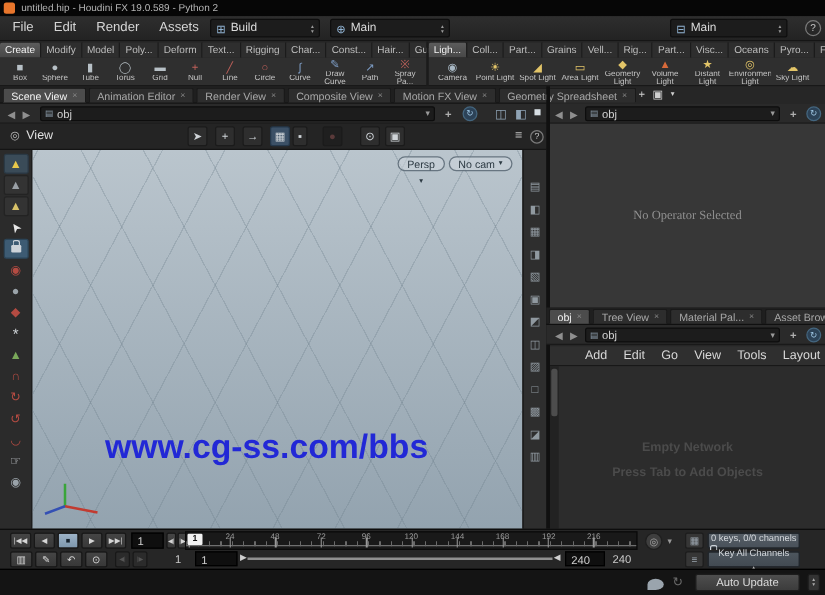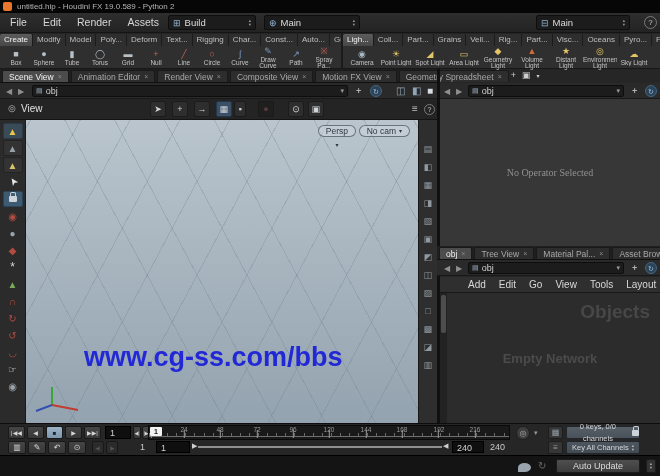--- a/index.html
+++ b/index.html
@@ -85,36 +85,36 @@
 
   
   .paramsbody{position:absolute;left:440px;top:99px;width:220px;height:147px;background:#373737;display:flex;align-items:center;justify-content:center;}
   .paramsbody span{color:#909090;font-size:10px;font-family:Liberation Serif, serif;}
   .netmenu{position:absolute;left:440px;top:277px;width:220px;height:16px;background:#2f2f2f;border-bottom:1px solid #181818;display:flex;align-items:center;gap:13px;padding-left:28px;}
   .netmenu .nm{font-size:10px;color:#d8d8d8;}
   .netbody{position:absolute;left:440px;top:293px;width:220px;height:130px;background:#2c2c2c;}
   .netscroll{position:absolute;left:0;top:0;width:7px;height:130px;background:#222;}
   .netthumb{position:absolute;left:1px;top:2px;width:5px;height:38px;background:#4d4d4d;border-radius:2px;}
   .objects-wm{position:absolute;right:10px;top:8px;font-size:19px;font-weight:bold;color:#474747;}
-  .emptymsg{position:absolute;left:0;top:56px;width:100%;text-align:center;color:#4b4b4b;font-size:13px;font-weight:bold;line-height:20px;}
+  .emptymsg{position:absolute;left:0;top:56px;width:100%;text-align:center;color:#4b4b4b;font-size:10px;font-weight:bold;line-height:20px;}
 
   
   .playbar{position:absolute;left:0;top:423px;width:660px;height:32px;background:#262626;border-top:1px solid #0d0d0d;}
   .tbtn{position:absolute;height:13px;background:linear-gradient(#454545,#383838);border:1px solid #181818;border-radius:2px;color:#d6d6d6;font-size:6px;text-align:center;line-height:12px;}
   .tbtn.stop{background:linear-gradient(#9db3c8,#7e97ad);color:#16222e;}
   .tbtn.dis{background:#2b2b2b;color:#555;}
   .pfield{position:absolute;height:13px;background:#0f0f0f;border:1px solid #000;color:#cfcfcf;font-size:9px;line-height:12px;padding-left:4px;}
   .ruler{position:absolute;left:148px;top:1px;width:362px;height:15px;background:#191919;border:1px solid #0a0a0a;}
   .ruler .base{position:absolute;left:0;top:10px;width:100%;height:1px;background:#6f6f6f;}
   .ruler .minor{position:absolute;left:0;top:7px;width:100%;height:4px;background:repeating-linear-gradient(90deg,#6a6a6a 0 1px,transparent 1px 9.09px);}
   .ruler .major{position:absolute;left:0;top:4px;width:100%;height:8px;background:repeating-linear-gradient(90deg,#9a9a9a 0 1px,transparent 1px 36.35px);background-position-x:34.8px;}
   .tick{position:absolute;top:0;width:16px;text-align:center;font-size:6.5px;color:#9a9a9a;}
   .flag{position:absolute;left:1px;top:1px;width:12px;height:9px;background:#f2f2f2;border-radius:1px;color:#111;font-size:7px;font-weight:bold;text-align:center;line-height:9px;}
   .keycirc{position:absolute;left:516px;top:2px;width:14px;height:14px;border-radius:50%;background:#3e3e3e;border:1px solid #1f1f1f;color:#a8a8a8;font-size:8px;text-align:center;line-height:13px;}
-  .sidebtn{position:absolute;left:566px;width:74px;height:13px;border-radius:2px;color:#d3d7db;font-size:7.5px;text-align:center;line-height:12px;border:1px solid #20262c;display:flex;align-items:center;justify-content:center;gap:3px;}
+  .sidebtn{position:absolute;left:566px;width:74px;height:13px;border-radius:2px;color:#d3d7db;font-size:7.5px;text-align:center;line-height:12px;border:1px solid #20262c;display:flex;justify-content:center;gap:3px;flex-direction:column;}
   .keysbtn{top:2px;background:linear-gradient(#565e66,#49515a);}
   .keyallbtn{top:17px;background:linear-gradient(#4d565e,#424a52);}
   .miniic{position:absolute;left:548px;width:15px;height:13px;background:#363636;border:1px solid #1d1d1d;border-radius:2px;color:#9aa4ad;font-size:8px;text-align:center;line-height:12px;}
   .rangeline{position:absolute;left:198px;top:22px;width:244px;height:2px;background:#8f8f8f;}
   .rhandle{position:absolute;top:18px;font-size:7px;color:#cfcfcf;}
   .ptext{position:absolute;font-size:9px;color:#c8c8c8;line-height:13px;}
   .lockicon{position:relative;width:8px;height:6px;background:#cdd3d9;border-radius:1px;display:inline-block;}
   .lockicon::before{content:"";position:absolute;top:-4px;left:1px;width:4px;height:3px;border:1px solid #cdd3d9;border-bottom:none;border-radius:2px 2px 0 0;}
   .spin2{display:inline-flex;flex-direction:column;line-height:3.5px;font-size:4.5px;color:#b8b8b8;}
 
@@ -177,21 +177,21 @@
       <div class="stabs">
         <span class="stab active">Create</span>
         <span class="stab">Modify</span>
         <span class="stab">Model</span>
         <span class="stab">Poly...</span>
         <span class="stab">Deform</span>
         <span class="stab">Text...</span>
         <span class="stab">Rigging</span>
         <span class="stab">Char...</span>
         <span class="stab">Const...</span>
-        <span class="stab">Auto...</span>
+        <span class="stab">Hair...</span>
         <span class="stab">Guid...</span>
         <span class="stab-extra">
             <span>+</span>
             <span style="font-size:6px">▾</span>
           </span>
       </div>
       <div class="stools lt">
         <div class="tool">
             <span class="tglyph">■</span>
             <span class="tlabel">Box</span>
@@ -473,23 +473,23 @@
     <span class="nm">Tools</span>
     <span class="nm">Layout</span>
     <span class="nm">Help</span>
 
   </div>
 
   <div class="netbody">
     <div class="netscroll">
         <div class="netthumb"></div>
       </div>
-    <div class="objects-wm">Objects</div>
     <div class="emptymsg">
       <div>Empty Network</div>
+      <div>Press Tab to Add Objects</div>
     </div>
   </div>
 
   <div class="playbar">
     <span class="tbtn" style="left:8px;top:2px;width:17px;">|◀◀</span>
     <span class="tbtn" style="left:27px;top:2px;width:17px;">◀</span>
     <span class="tbtn stop" style="left:46px;top:2px;width:17px;">■</span>
     <span class="tbtn" style="left:65px;top:2px;width:17px;">▶</span>
     <span class="tbtn" style="left:84px;top:2px;width:17px;">▶▶|</span>
     <span class="pfield" style="left:105px;top:2px;width:26px;">1</span>

